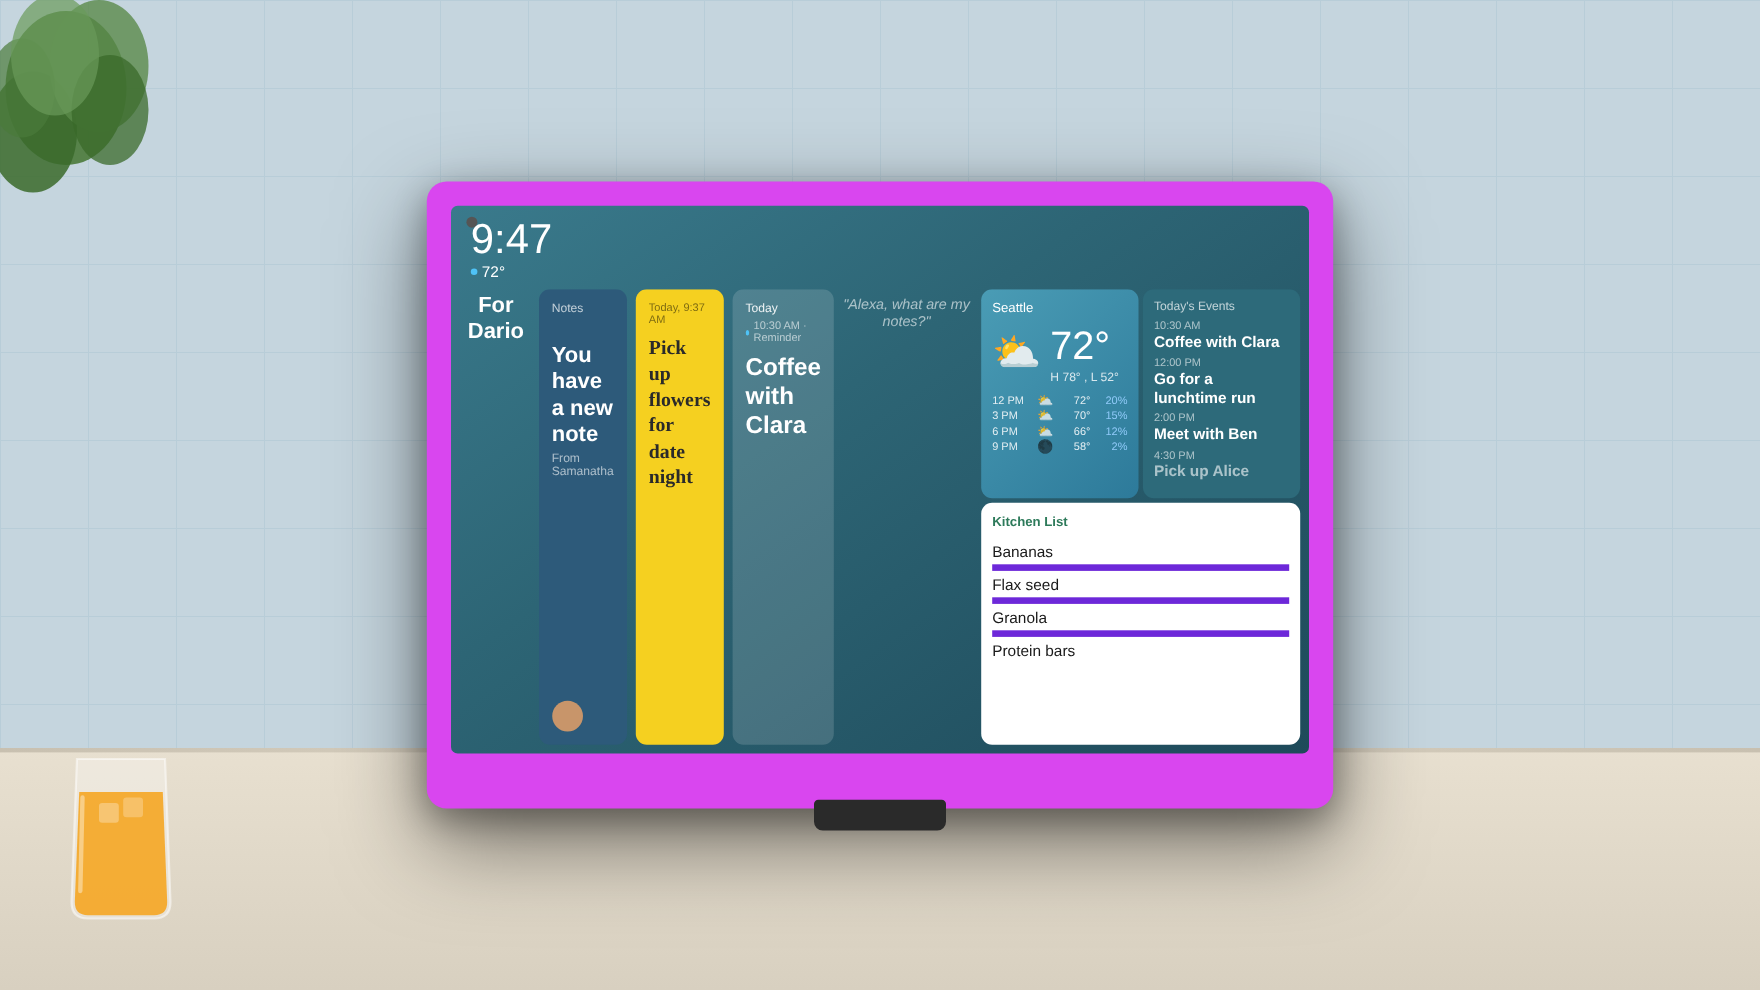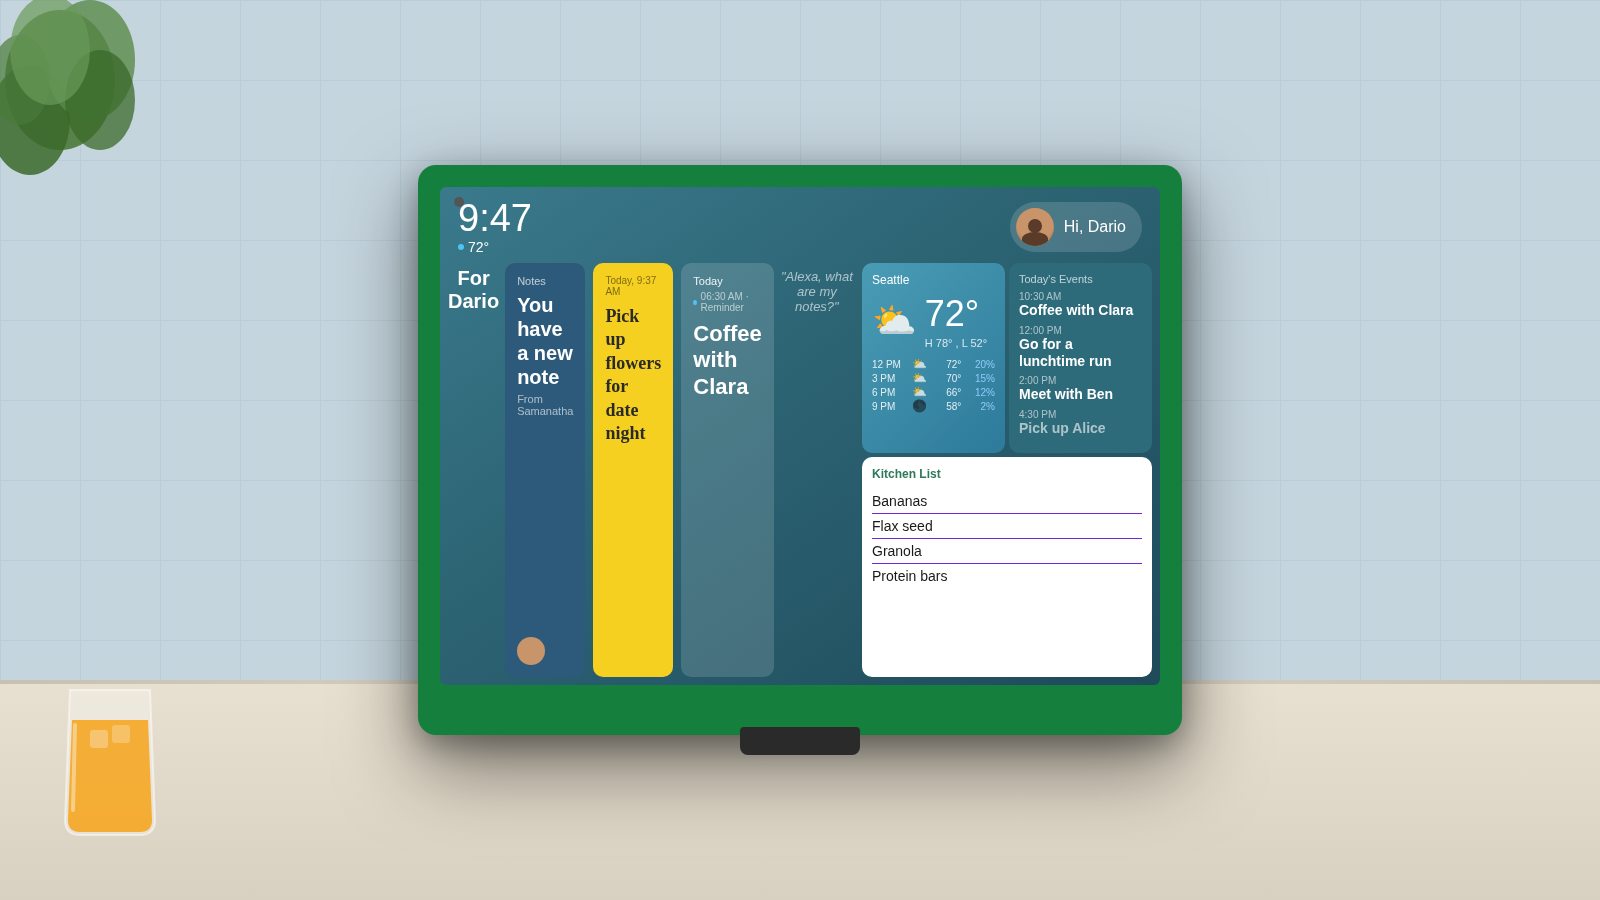--- a/index.html
+++ b/index.html
@@ -23,25 +23,25 @@
       background-image:
         linear-gradient(#b8cdd8 1px, transparent 1px),
         linear-gradient(90deg, #b8cdd8 1px, transparent 1px);
       background-size: 80px 80px;
     }
 
     
     .device-outer {
       position: relative;
       z-index: 5;
-      background: #15803d;
+      background: #d946ef;
       border-radius: 18px;
       padding: 22px 22px 50px 22px;
       box-shadow: 0 30px 80px rgba(0,0,0,0.5), 0 10px 30px rgba(0,0,0,0.3);
-      width: 764px;
+      width: 824px;
       height: 570px;
     }
 
     .device-stand {
       position: absolute;
       bottom: -20px;
       left: 50%;
       transform: translateX(-50%);
       width: 120px;
       height: 28px;
@@ -205,21 +205,21 @@
       padding: 12px;
       display: flex;
       flex-direction: column;
       justify-content: space-between;
       min-height: 130px;
     }
 
     .card-label {
       font-size: 11px;
       color: rgba(255,255,255,0.7);
-      margin-bottom: 6px;
+      margin-bottom: 24px;
     }
 
     .notes-title {
       font-size: 20px;
       font-weight: 600;
       color: white;
       line-height: 1.2;
     }
 
     .notes-from {
@@ -513,21 +513,21 @@
       font-size: 12px;
       color: #2d7a5a;
       font-weight: 600;
       margin-bottom: 8px;
     }
 
     .shopping-item {
       font-size: 14px;
       color: #1a1a1a;
       padding: 4px 0;
-      border-bottom: 1px solid #6d28d9;
+      border-bottom: 6px solid #6d28d9;
     }
 
     .shopping-item:last-child {
       border-bottom: none;
     }
 
     
     .plant-svg {
       position: absolute;
       top: 0;
@@ -602,26 +602,20 @@
 
     <div class="header-bar">
       <div class="time-weather">
         <span class="clock">9:47</span>
         <div class="weather-mini">
           <div class="weather-dot"></div>
           <span>72°</span>
         </div>
       </div>
 
-      <div class="user-greeting">
-        <div class="user-avatar">
-          <div class="avatar-face"></div>
-        </div>
-        <span class="greeting-text">Hi, Dario</span>
-      </div>
     </div>
 
     <div class="main-content">
 
       <div class="left-panel">
         <div class="for-dario">For Dario</div>
 
         <div class="cards-row">
 
           <div class="notes-card">
@@ -635,21 +629,21 @@
 
           <div class="sticky-card">
             <div class="sticky-timestamp">Today, 9:37 AM</div>
             <div class="sticky-text">Pick up flowers for date night</div>
           </div>
 
           <div class="reminder-card">
             <div class="reminder-header">Today</div>
             <div class="reminder-sub">
               <div class="reminder-dot"></div>
-              <span>06:30 AM · Reminder</span>
+              <span>10:30 AM · Reminder</span>
             </div>
             <div class="reminder-title">Coffee with Clara</div>
           </div>
 
         </div>
 
         <div class="alexa-prompt">"Alexa, what are my notes?"</div>
       </div>
 
       <div class="right-panel">

